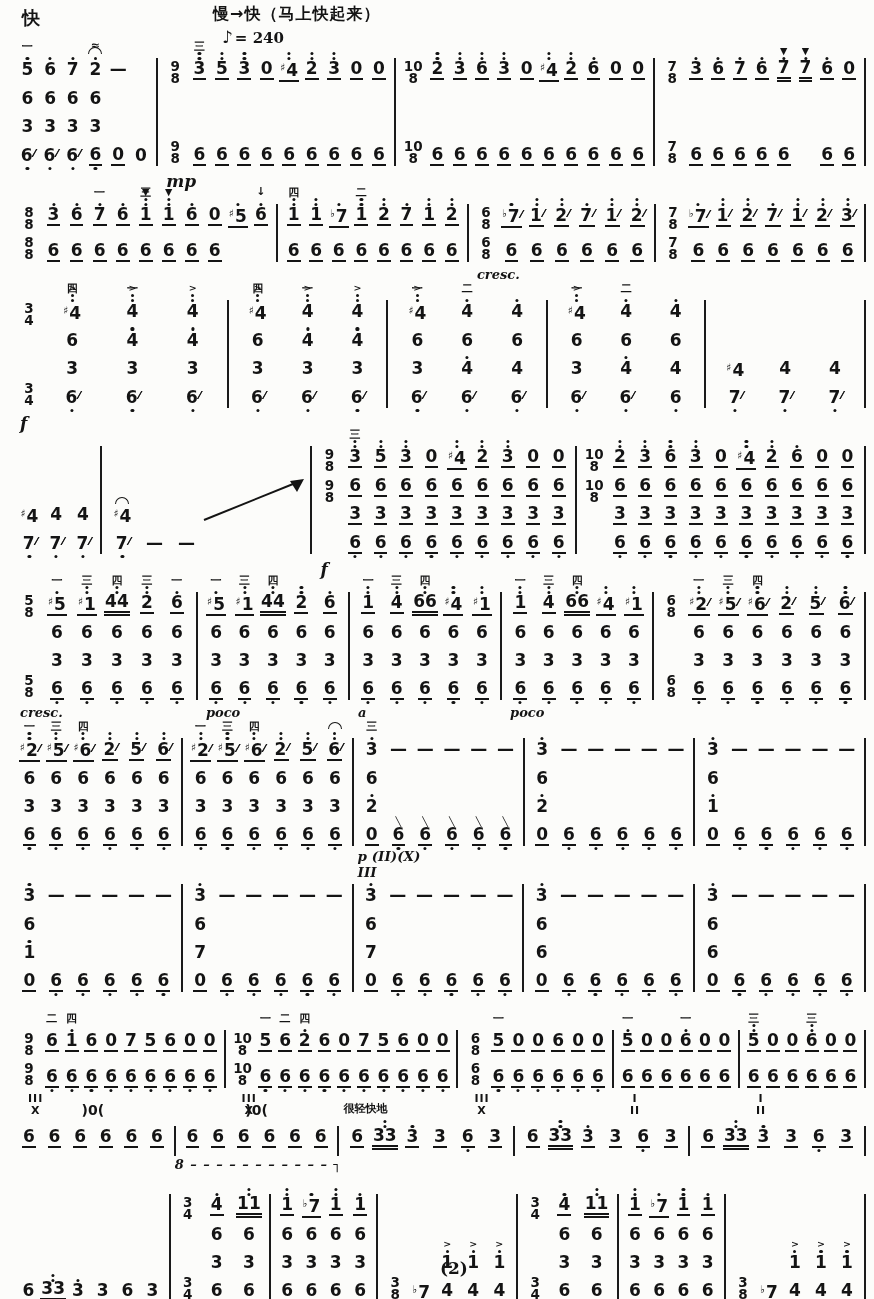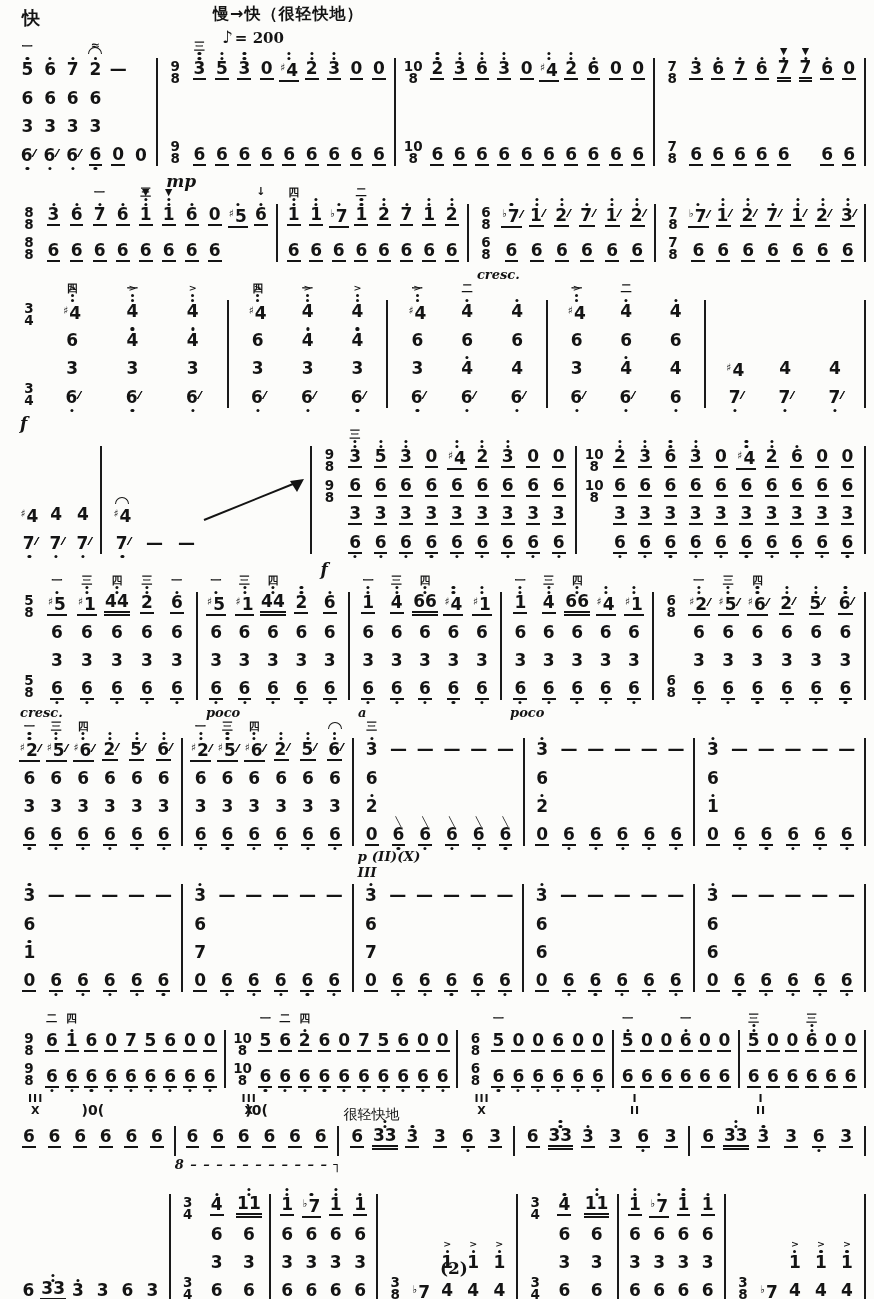--- a/index.html
+++ b/index.html
@@ -29,39 +29,39 @@
   .trem{font-size:10px;letter-spacing:-1.5px;vertical-align:4px;margin-left:1px;}
   .ab{position:absolute;bottom:20px;left:50%;transform:translateX(-50%);display:flex;flex-direction:column;align-items:center;line-height:1;}
   .bw{position:absolute;top:21px;left:50%;transform:translateX(-50%);display:flex;flex-direction:column;align-items:center;}
   .dt{width:3.2px;height:3.2px;border-radius:50%;background:#141414;margin-top:1.8px;}
   .mark{font-size:9.5px;font-weight:700;line-height:9px;}
   .arc{width:12px;height:6px;border:1.7px solid #141414;border-bottom:none;border-radius:12px 12px 0 0;margin-bottom:1px;}
   .fing{position:absolute;top:-19px;left:50%;transform:translateX(-50%);font-size:11px;font-weight:700;white-space:nowrap;}
   .m-above{position:absolute;bottom:100%;margin-bottom:8px;left:4px;font-size:13px;white-space:pre-line;z-index:2;}
   .m-above.harm{left:50%;transform:translateX(-50%);font-weight:700;font-size:14px;}
   .m-above.octava{font:italic 700 13px "DejaVu Serif",serif;white-space:nowrap;letter-spacing:1px;margin-bottom:22px;}
-  .m-above.cjk{font-weight:400;font-size:14px;white-space:nowrap;margin-bottom:2px;}
+  .m-above.cjk{font-weight:700;font-size:11px;white-space:nowrap;margin-bottom:10px;}
   .m-above.pline{font:italic 700 13.5px "DejaVu Serif",serif;white-space:pre-line;margin-bottom:4px;}
   .m-below{position:absolute;top:100%;margin-top:5px;left:8px;z-index:2;}
   .m-below.dyn{font:italic 900 17px "DejaVu Serif",serif;}
   .m-below.expr{font:italic 700 13px "DejaVu Serif",serif;}
   .m-below.roman{font:700 11px/12px "DejaVu Sans",sans-serif;white-space:pre-line;letter-spacing:1px;left:16px;text-align:center;}
   .arrowbox{align-self:center;flex:0 0 104px;height:56px;}
   
   .pagenum{position:absolute;left:440px;top:1258px;font:700 17px "DejaVu Serif",serif;z-index:2;}
   .wmark{position:absolute;left:678px;top:1150px;width:196px;height:130px;z-index:3;pointer-events:none;opacity:.85;}
   .wmark-text{position:absolute;right:2px;bottom:4px;font:700 10.5px "DejaVu Sans",sans-serif;color:#8fb9d6;letter-spacing:1px;}
 </style>
 </head>
 <body>
 
 <div class="page">
   <div class="hdr-left">快</div>
-  <div class="hdr-tempo">慢→快（很轻快地）</div>
-  <div class="hdr-mm"><span class="note">♪</span><span>= 200</span></div>
+  <div class="hdr-tempo">慢→快（马上快起来）</div>
+  <div class="hdr-mm"><span class="note">♪</span><span>= 240</span></div>
 
   <div class="score" id="score">
       <div class="system">
         <div class="measure" style="flex-grow: 6;">
           <div class="col" style="height: 108px;">
             <div class="fing">一</div>
             <div class="cell">
               <div class="ab">
                 <div class="dt"></div>
               </div>

